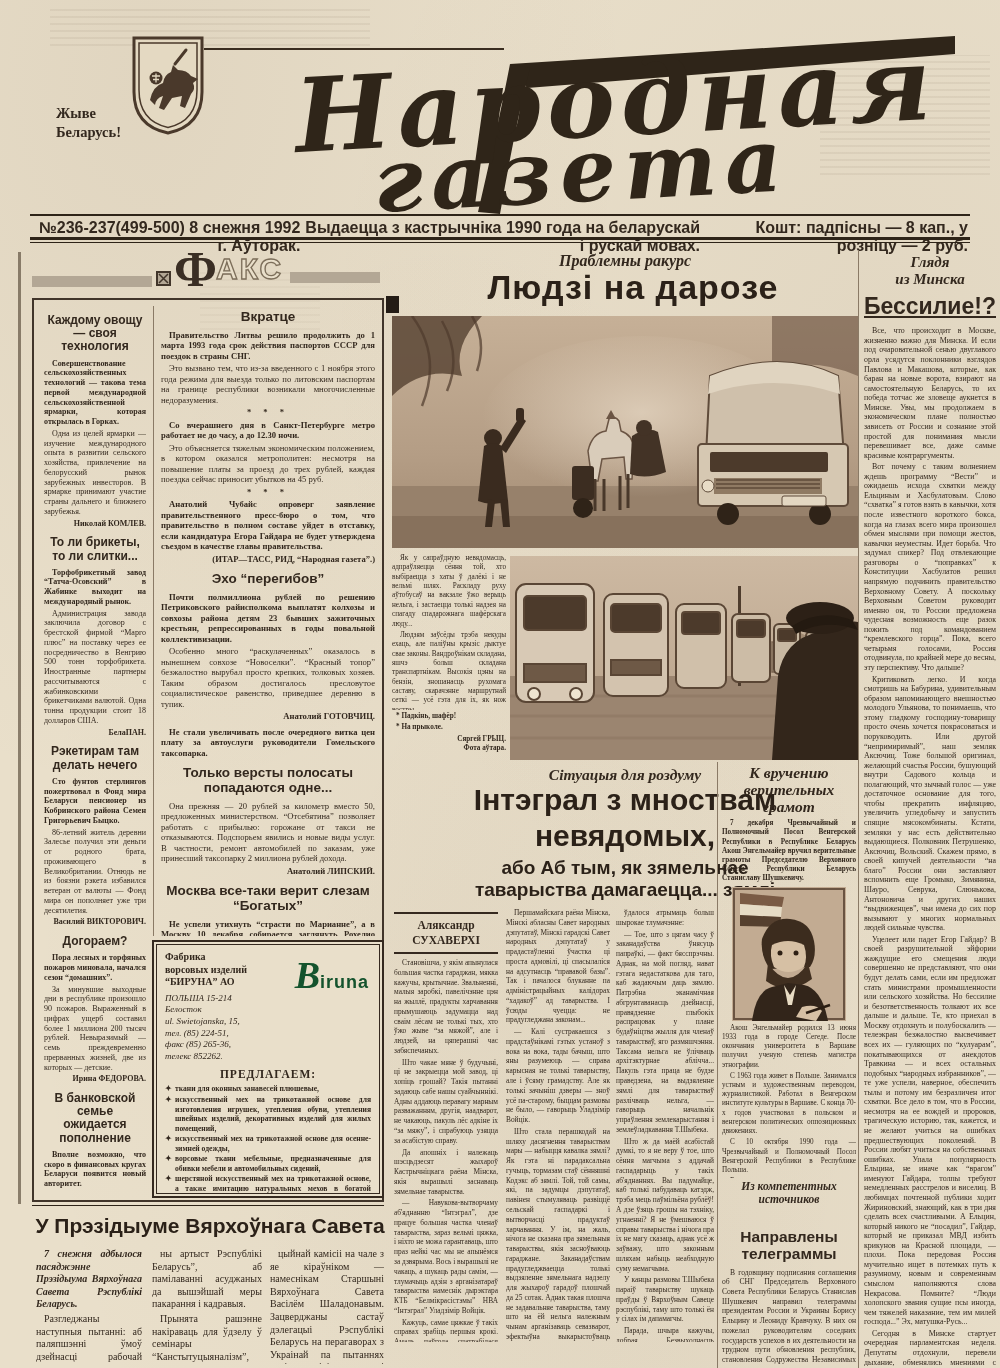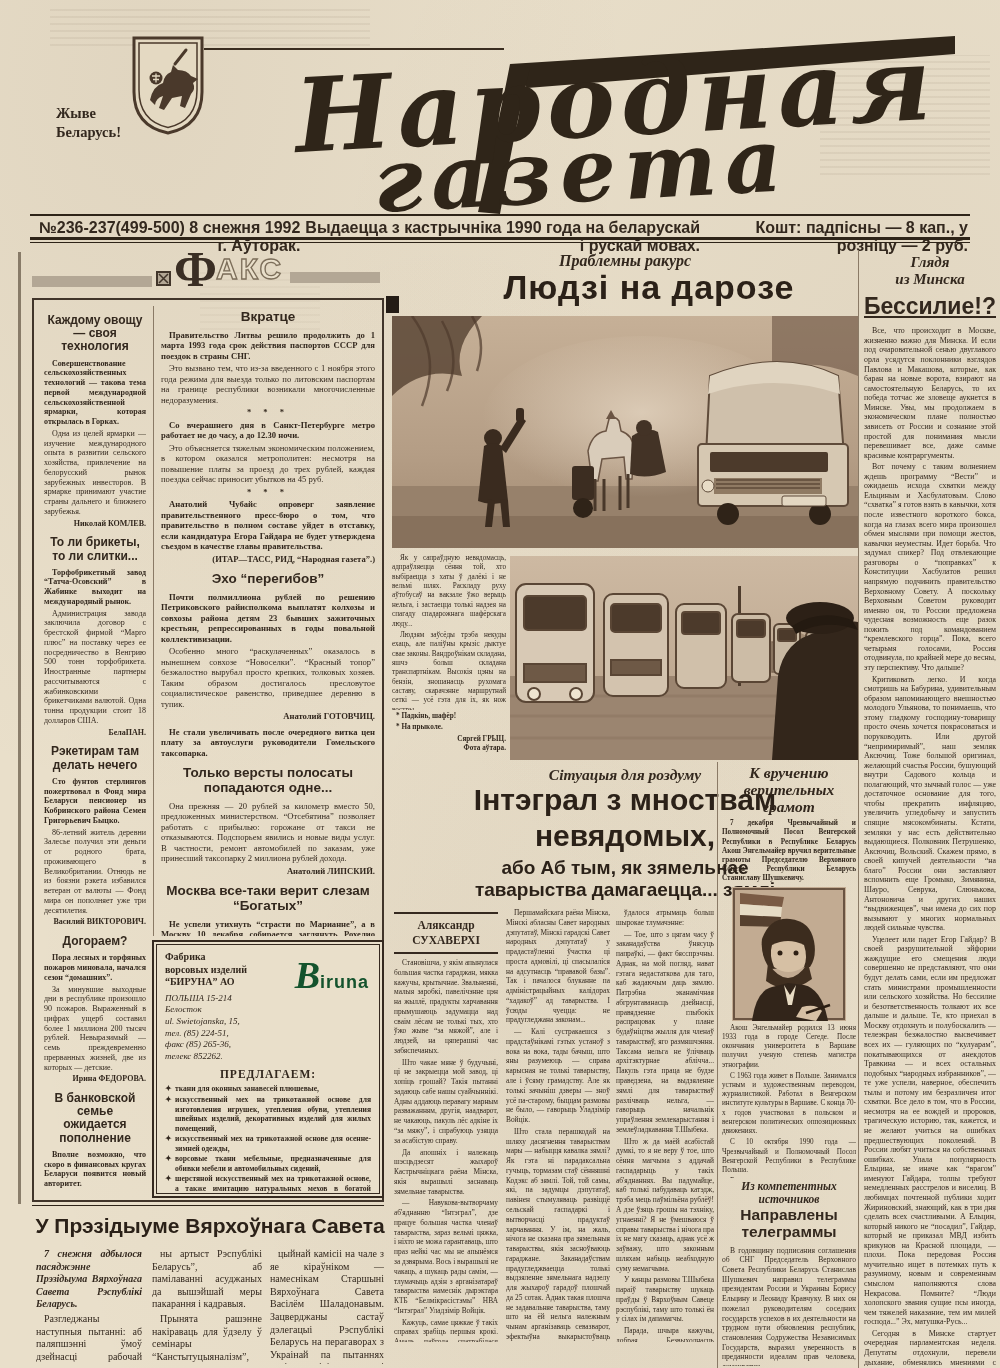--- a/index.html
+++ b/index.html
@@ -78,21 +78,21 @@
   .ad-li .dia{flex:0 0 10px;font-size:8px;}
 
   
   .author{border-top:2px solid #35291f;border-bottom:2px solid #35291f;
           text-align:center;font-weight:bold;font-size:11.5px;line-height:1.3;
           padding:4px 0;white-space:pre-line;}
 
   .cred-title{font-style:italic;font-weight:bold;font-size:15.5px;text-align:center;line-height:1.1;white-space:pre-line;margin-bottom:4px;}
   .cred .intro{font-weight:bold;text-align:justify;text-indent:8px;margin-bottom:3px;}
   .tele .kick{font-style:italic;font-weight:bold;text-align:center;font-size:11.5px;line-height:1.15;white-space:pre-line;}
-  .tele .ttl{font-family:"Liberation Sans",sans-serif;font-weight:bold;font-size:15.5px;text-align:center;line-height:1.1;margin:0 0 5px;}
+  .tele .ttl{font-family:"Liberation Sans",sans-serif;font-weight:bold;font-size:15.5px;text-align:center;line-height:1.1;margin:22px 0 5px;}
   .tele .bod{text-align:justify;text-indent:8px;}
 
   .minsk .kick{font-style:italic;font-weight:bold;font-size:15px;text-align:center;line-height:1.15;white-space:pre-line;}
   .minsk .ttl{font-family:"Liberation Sans",sans-serif;font-weight:bold;font-size:23px;text-align:center;margin:4px 0 6px;text-decoration:underline;}
 
   .prez-title{font-family:"Liberation Sans",sans-serif;font-weight:bold;font-size:21px;text-align:center;color:#2b2118;}
   .edge{background:rgba(60,45,30,.55);}
 </style>
 </head>
 <body>
@@ -234,21 +234,21 @@
           <div class="ad-li">
             <span class="dia">✦</span>
             <span>шерстяной искусственный мех на трикотажной основе, а также имитацию натуральных мехов в богатой цветовой гамме.</span>
           </div>
         </div>
 
     </div>
   </div>
 
   <div class="abs kicker" style="left:392px;top:252px;width:466px;font-size:16px">Праблемны ракурс</div>
-  <div class="abs bigtitle" style="left:416px;top:270px;width:466px;font-size:34px;letter-spacing:1px">Людзі на дарозе</div>
+  <div class="abs bigtitle" style="left:400px;top:270px;width:466px;font-size:34px;letter-spacing:1px">Людзі на дарозе</div>
 
   <div class="abs" style="left:392px;top:316px">
     <svg class="photo" width="466" height="232" viewBox="0 0 466 232">
       <defs>
         <linearGradient id="sky1" x1="0" y1="0" x2="0" y2="1">
           <stop offset="0" stop-color="#c6b097"></stop>
             <stop offset=".6" stop-color="#b49d85"></stop>
             <stop offset="1" stop-color="#a18a72"></stop>
         </linearGradient>
         <radialGradient id="fog1" cx=".5" cy=".45" r=".5">

